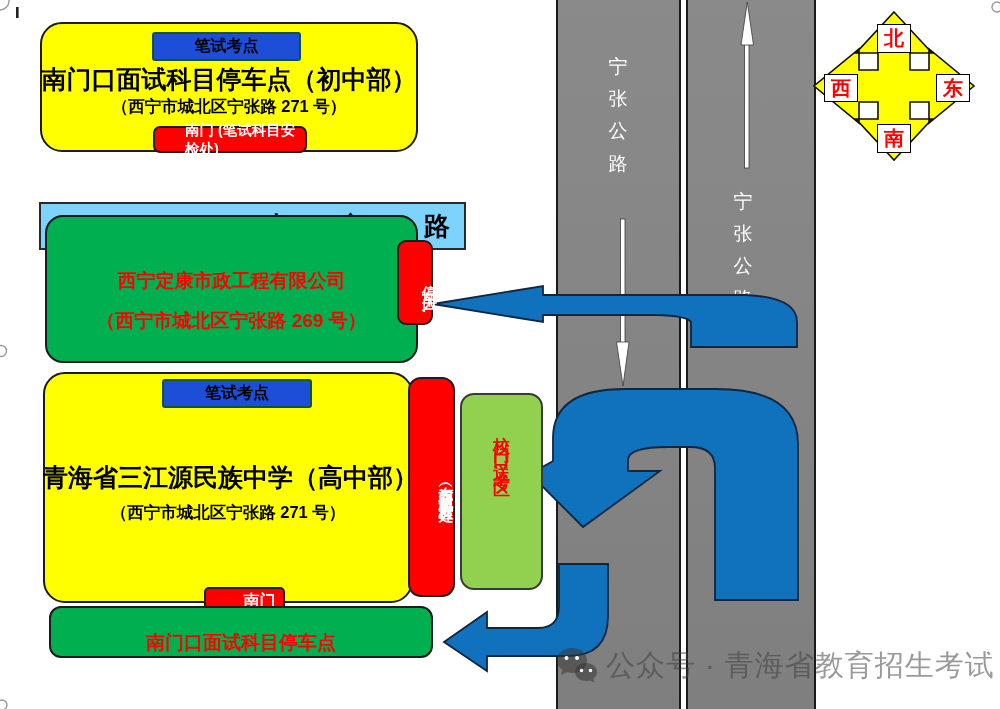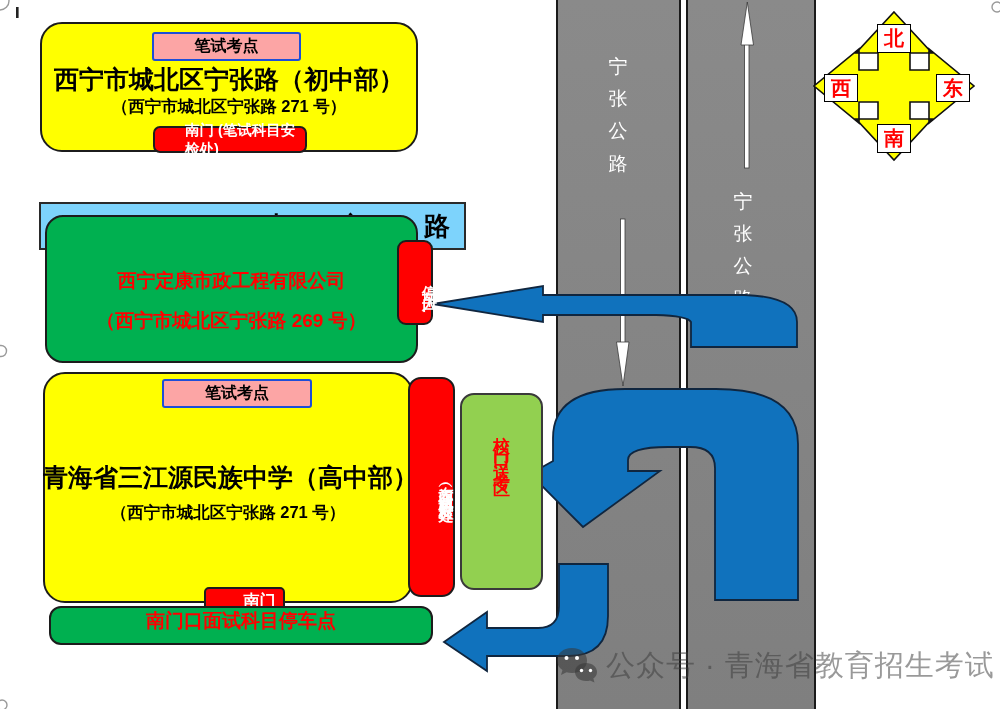--- a/index.html
+++ b/index.html
@@ -11,21 +11,21 @@
         border-left:2px solid #1a1a1a;border-right:2px solid #1a1a1a;box-sizing:border-box;}
   .road-label{position:absolute;writing-mode:vertical-rl;text-orientation:upright;
         color:#fff;font-size:19px;letter-spacing:33px;line-height:1;white-space:nowrap;}
   
   .box{position:absolute;box-sizing:border-box;border:2px solid #1c1c1c;}
   .yellow{background:#FFFF00;border-radius:22px;}
   .green{background:#00B050;border-radius:18px;}
   .lightgreen{background:#92D050;border-radius:14px;border-color:#3a3a3a;}
   .redbox{background:#FF0000;color:#fff;font-weight:bold;display:flex;
           align-items:center;justify-content:center;padding-left:30px;}
-  .whitelabel{background:#fca5a5;border:2px solid #1d4ed8;border-radius:3px;display:flex;
+  .whitelabel{background:#1d4ed8;border:2px solid #14532d;border-radius:3px;display:flex;
           align-items:center;justify-content:center;font-weight:bold;font-size:16px;color:#000;}
   .ctext{position:absolute;text-align:center;white-space:nowrap;color:#000;}
   .redline{position:absolute;left:0;right:0;text-align:center;color:#FF0000;
            font-weight:bold;font-size:19px;white-space:nowrap;}
   .vtext{writing-mode:vertical-rl;text-orientation:mixed;line-height:1;white-space:nowrap;}
   .graybar{position:absolute;background:#7dd3fc;border:2px solid #2a2a2a;box-sizing:border-box;
            display:flex;align-items:center;justify-content:flex-end;margin-top:44px;}
   .compass-label{position:absolute;background:#fff;border:1.5px solid #000;color:#FF0000;
            font-weight:bold;font-size:20px;display:flex;align-items:center;justify-content:center;
            box-sizing:border-box;}
@@ -70,21 +70,21 @@
       <circle cx="0" cy="1" r="9"></circle>
       <circle cx="1" cy="351" r="5.5"></circle>
       <circle cx="2" cy="705" r="5"></circle>
       <circle cx="997" cy="7" r="5"></circle>
     </g>
     <rect x="16" y="7" width="2.6" height="11" fill="#222"></rect>
   </svg>
 
   <div class="box yellow" style="left:40px;top:22px;width:378px;height:130px;"></div>
   <div class="whitelabel abs" style="left:152px;top:32px;width:145px;height:25px;">笔试考点</div>
-  <div class="ctext" style="left:40px;top:63px;width:378px;font-size:25px;font-weight:bold;">西宁市城北区宁张路（初中部）</div>
+  <div class="ctext" style="left:40px;top:63px;width:378px;font-size:25px;font-weight:bold;">南门口面试科目停车点（初中部）</div>
   <div class="ctext" style="left:40px;top:96px;width:378px;font-size:16.5px;font-weight:bold;">（西宁市城北区宁张路 271 号）</div>
   <div class="box redbox" style="left:153px;top:126px;width:154px;height:27px;border-radius:7px;font-size:14.5px;">南门 (笔试科目安检处)</div>
 
   <div class="graybar" style="left:39px;top:158px;width:427px;height:48px;">
     <span style="font-size:26px;font-weight:bold;letter-spacing:14px;padding-left:14px;color:#000;">内　部　路</span>
   </div>
 
   <div class="box green" style="left:45px;top:215px;width:373px;height:148px;">
     <div class="redline" style="top:51px;font-family:Liberation Serif, serif;">西宁定康市政工程有限公司</div>
     <div class="redline" style="top:91px;">（西宁市城北区宁张路 269 号）</div>
@@ -99,22 +99,22 @@
   <div class="box redbox vtext" style="left:408px;top:377px;width:47px;height:220px;border-radius:13px;
        font-size:15px;letter-spacing:2.5px;">东门（面试科目安检处）</div>
   <div class="box redbox" style="left:204px;top:587px;width:81px;height:28px;border-radius:5px;font-size:16px;">南门</div>
 
   <div class="box lightgreen" style="left:460px;top:393px;width:83px;height:197px;
        display:flex;justify-content:center;">
     <span class="vtext" style="margin-top:28px;color:#FF0000;font-weight:bold;font-size:17px;
           letter-spacing:9px;text-orientation:upright;">校门口送考区</span>
   </div>
 
-  <div class="box green" style="left:49px;top:606px;width:384px;height:39px;border-radius:12px;
-       display:flex;align-items:flex-start;justify-content:center;">
+  <div class="box green" style="left:49px;top:606px;width:384px;height:52px;border-radius:12px;
+       display:flex;align-items:flex-end;justify-content:center;">
     <span style="color:#FF0000;font-weight:bold;font-size:19px;white-space:nowrap;">南门口面试科目停车点</span>
   </div>
 
   <div class="compass-label" style="left:877px;top:24px;width:34px;height:29px;">北</div>
   <div class="compass-label" style="left:824px;top:74px;width:34px;height:28px;">西</div>
   <div class="compass-label" style="left:936px;top:74px;width:34px;height:28px;">东</div>
   <div class="compass-label" style="left:877px;top:124px;width:34px;height:29px;">南</div>
 
   <div class="watermark">
     <svg width="48" height="44" viewBox="0 0 48 44" style="position:static;">

